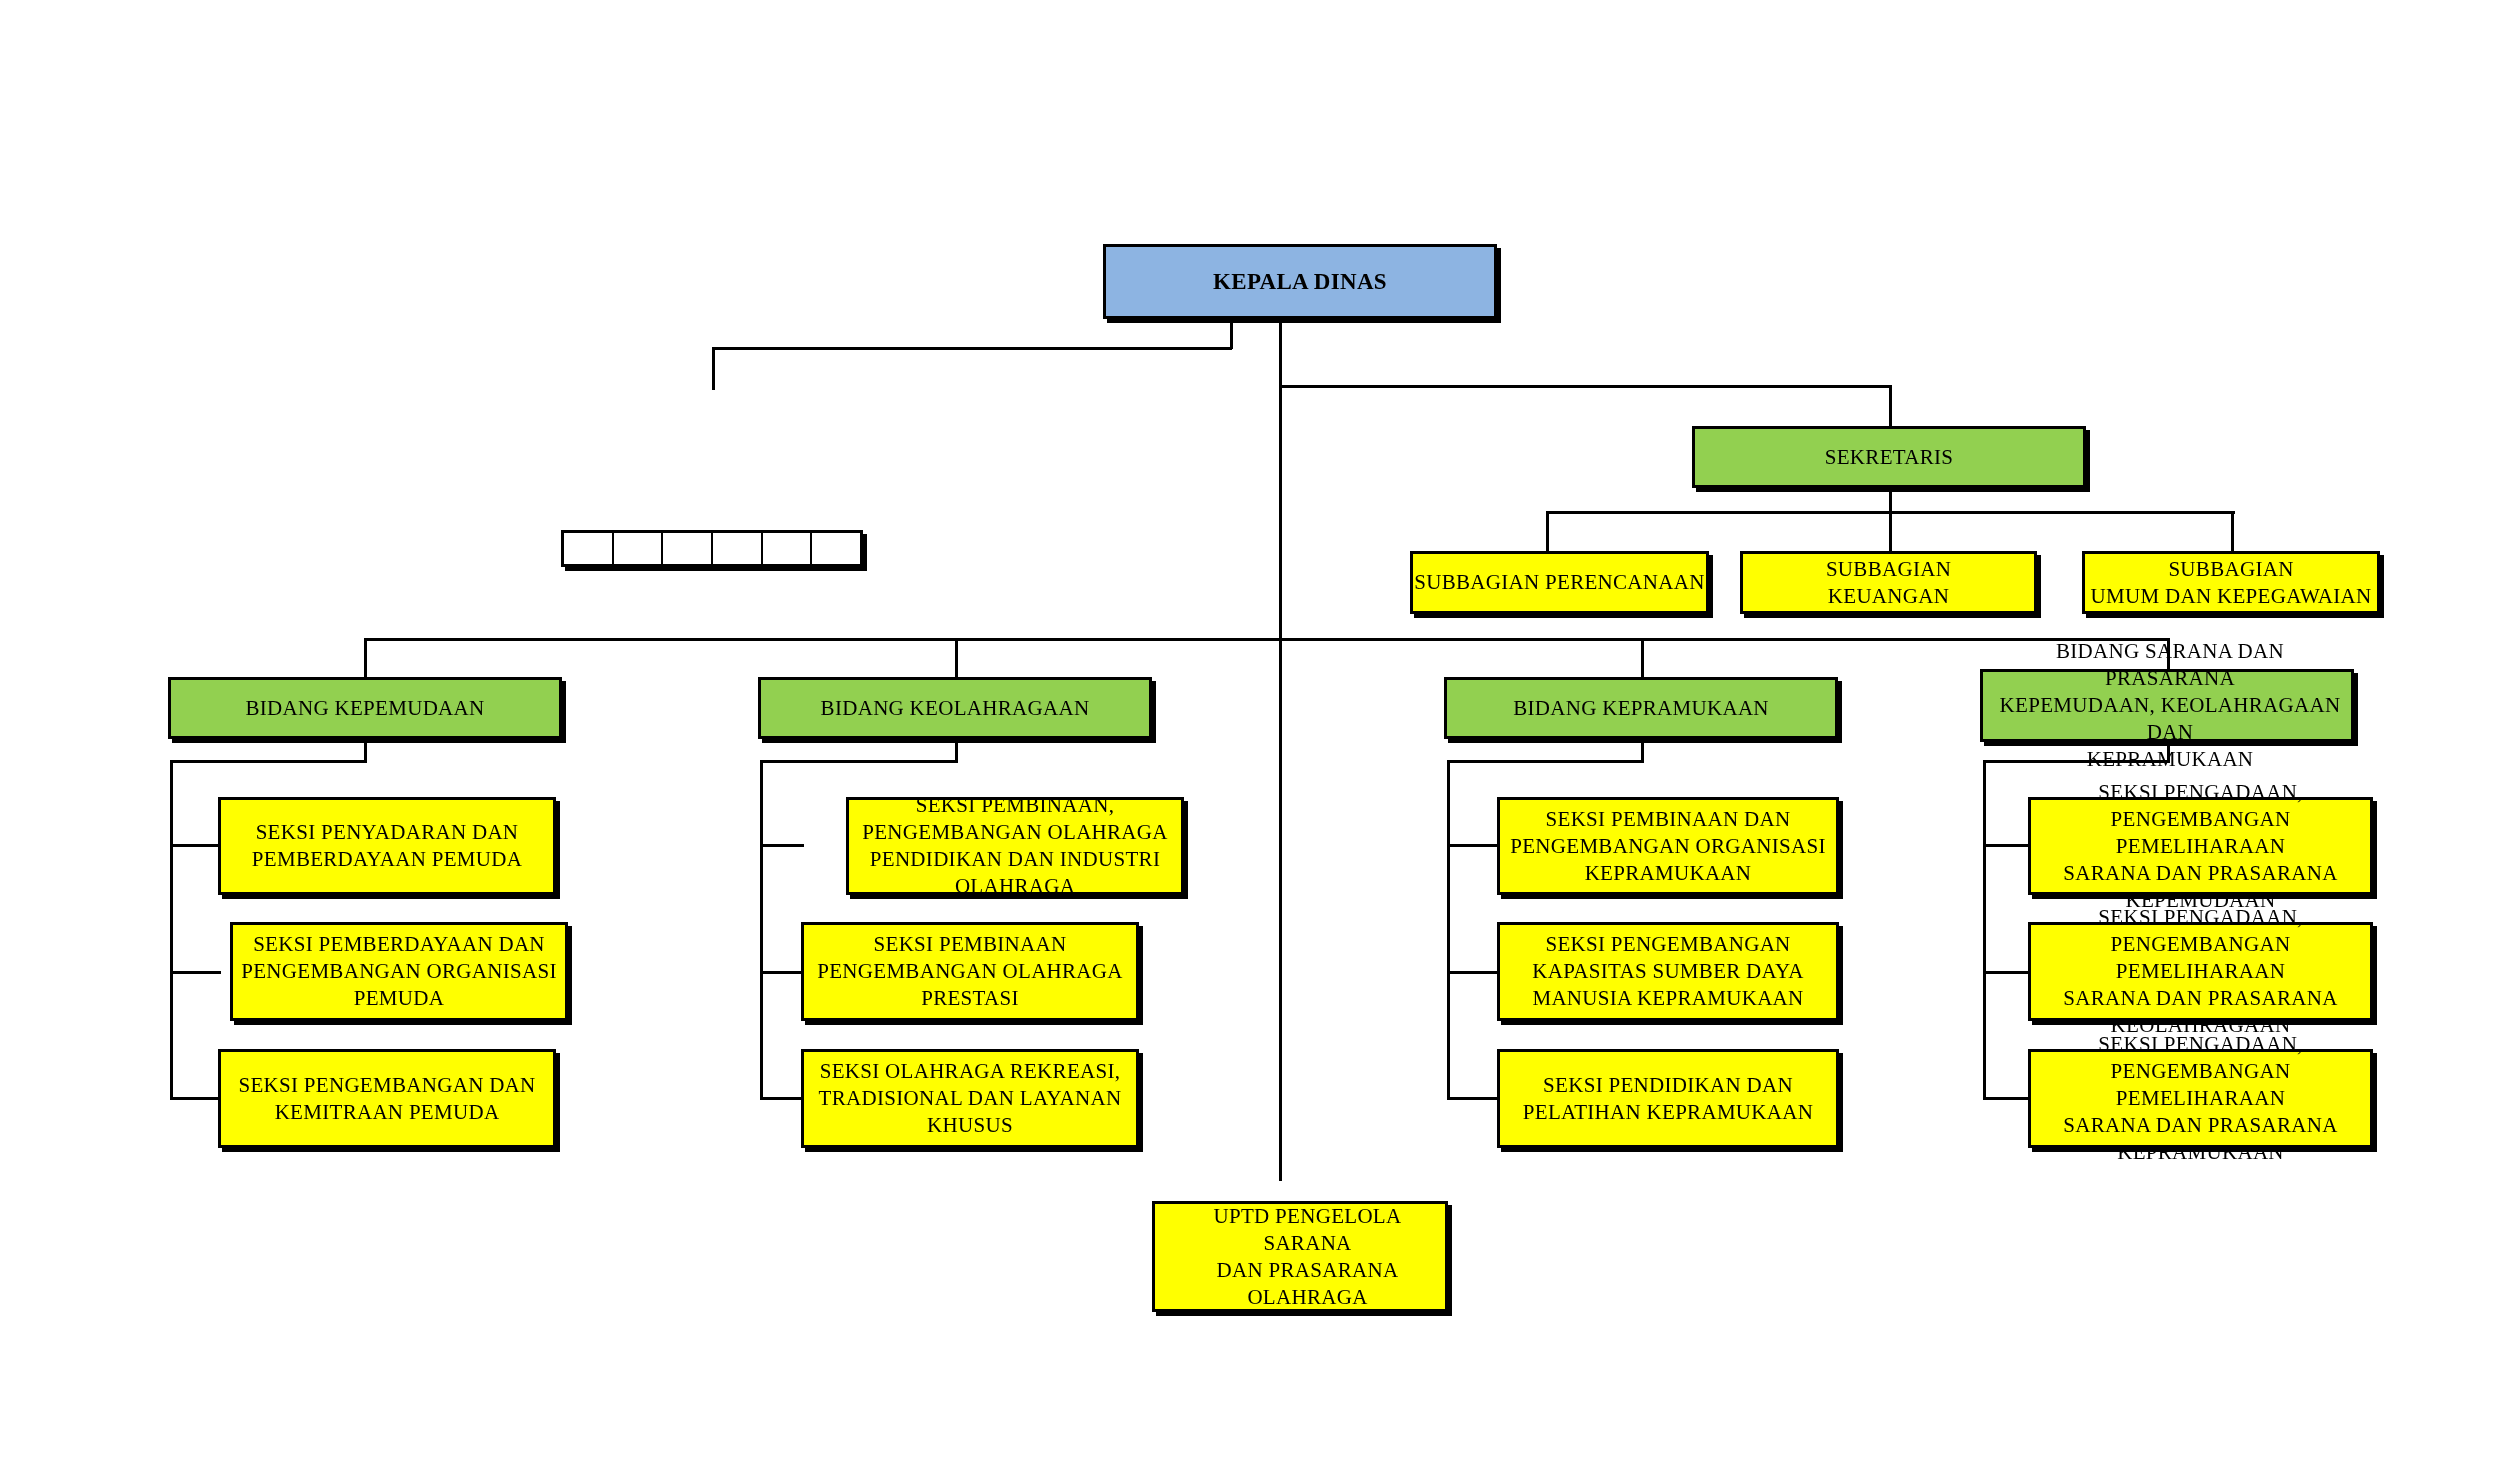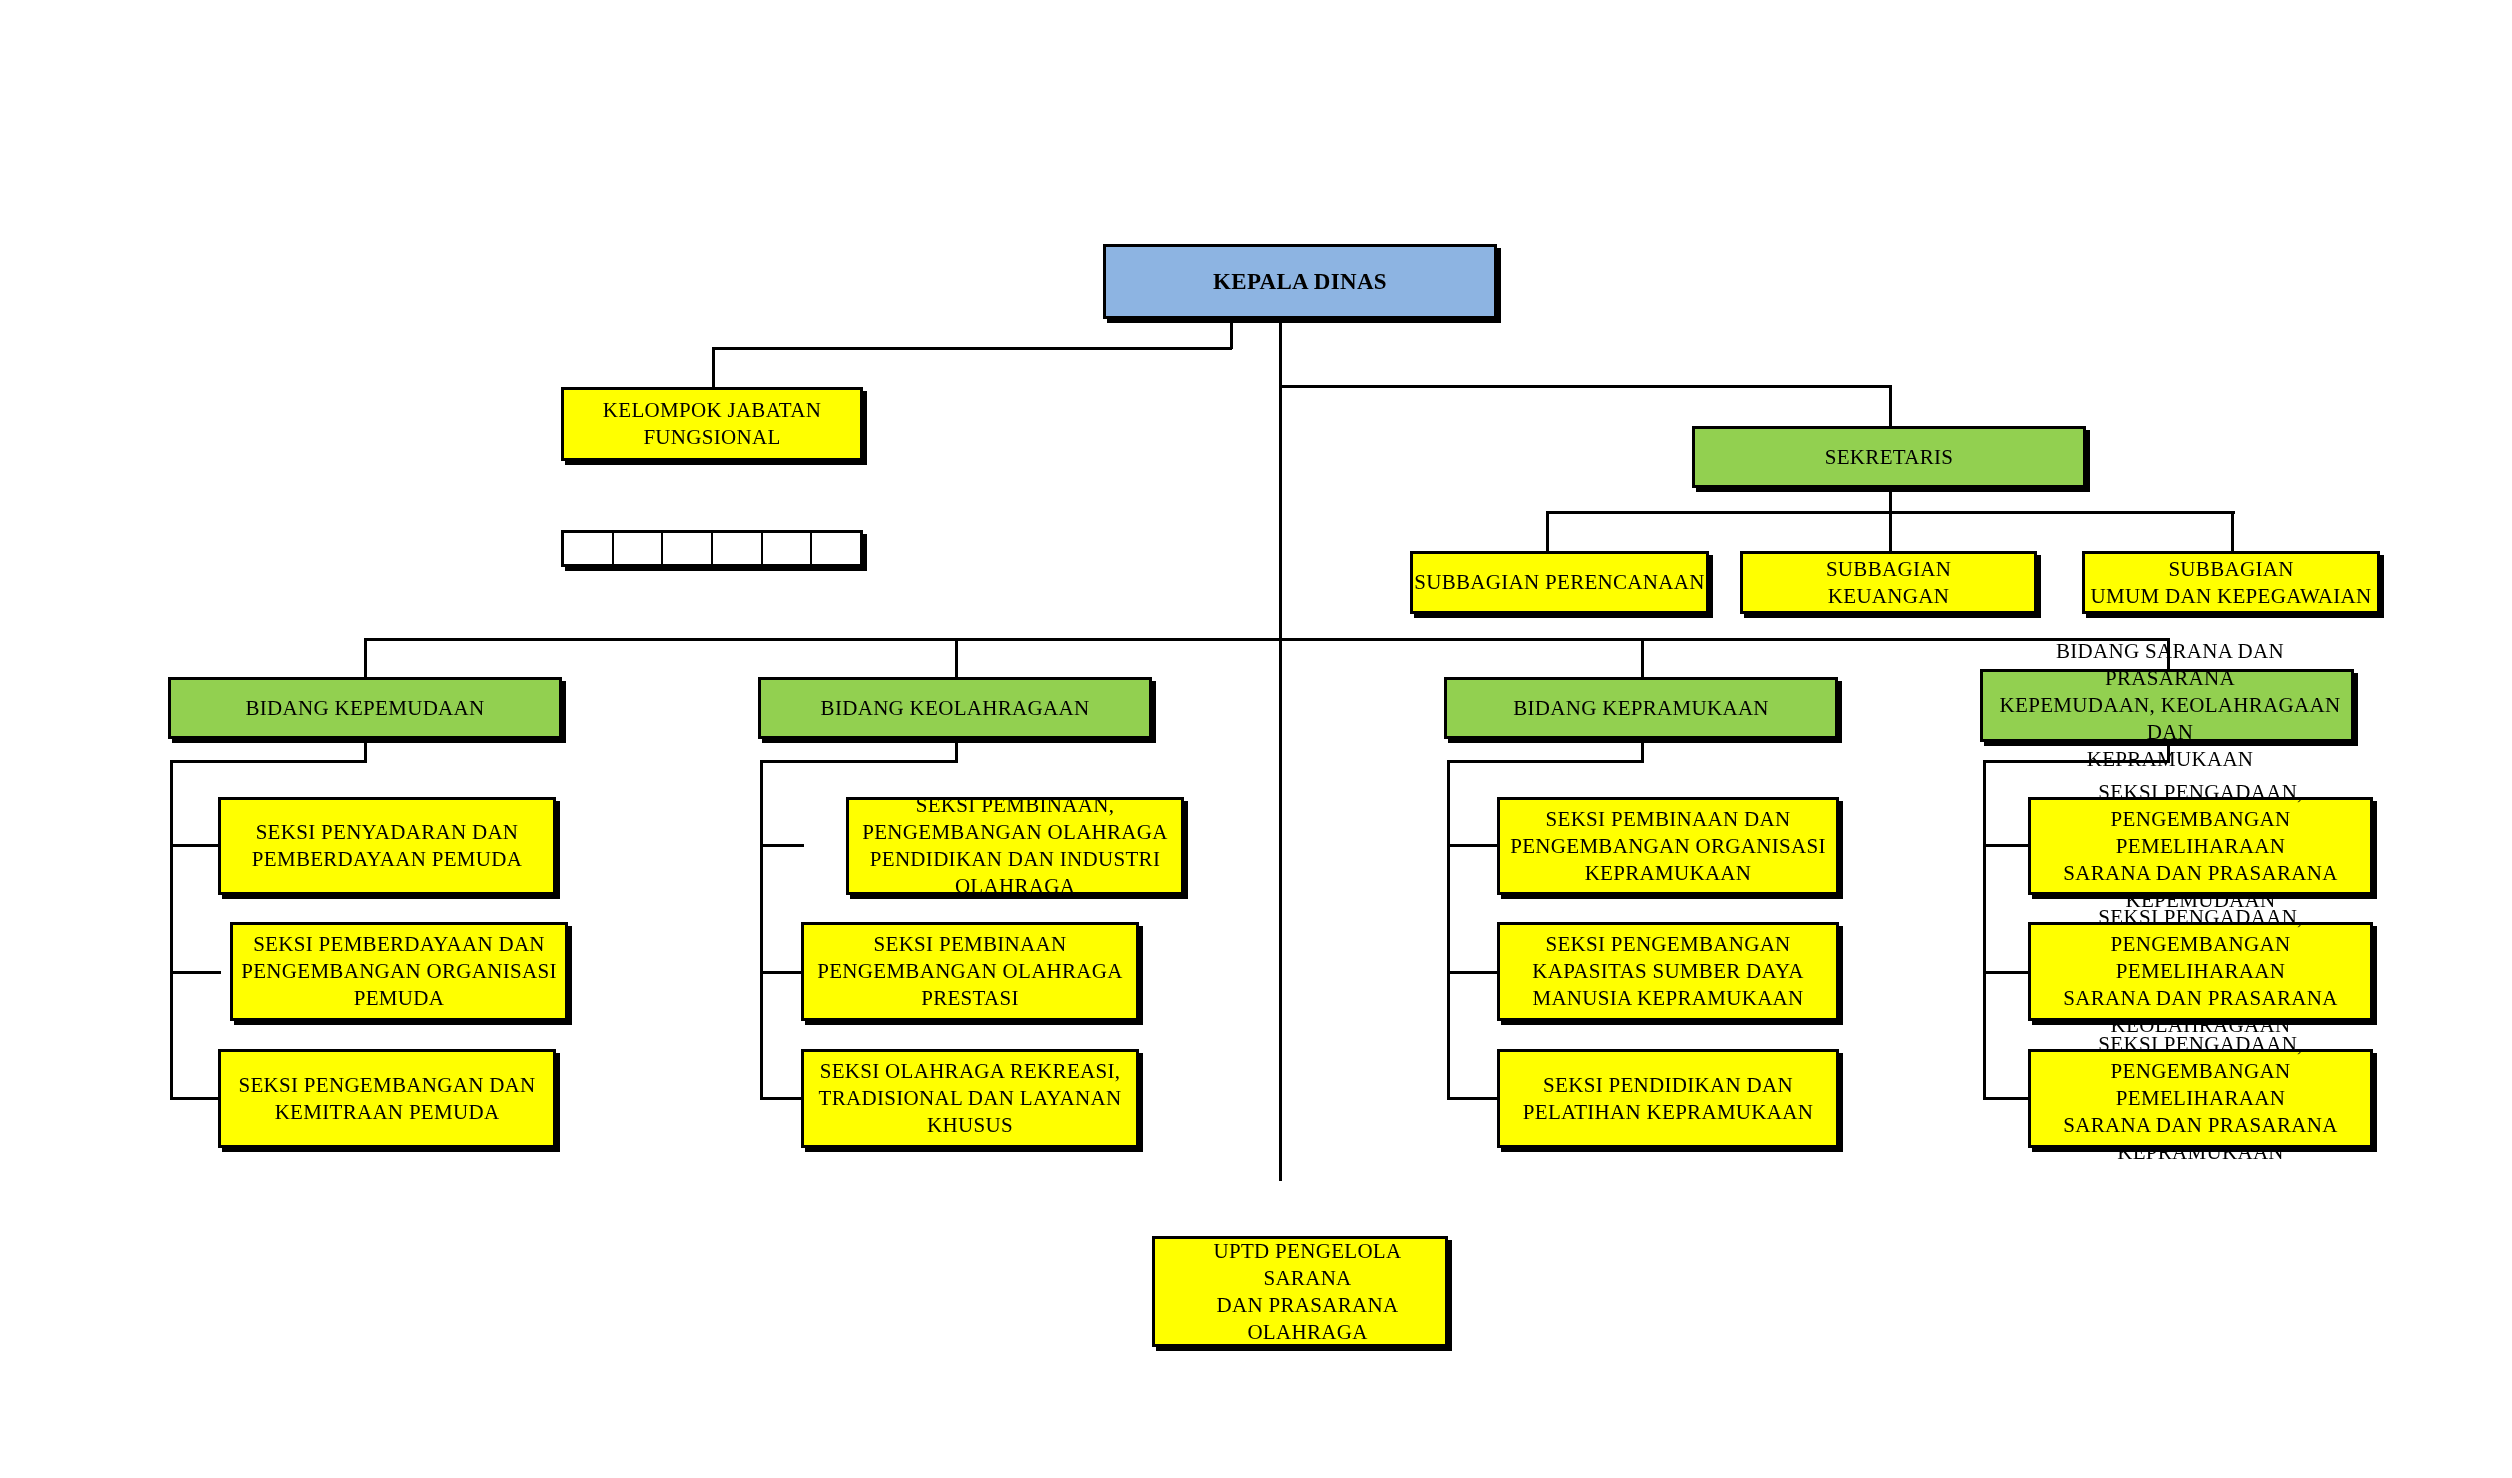--- a/index.html
+++ b/index.html
@@ -105,22 +105,20 @@
 
   <div class="line" style="left:2167px; top:742px; width:2.9px; height:21px;"></div>
   <div class="line" style="left:1983px; top:760px; width:187px; height:2.9px;"></div>
   <div class="line" style="left:1983px; top:760px; width:2.9px; height:340px;"></div>
   <div class="line" style="left:1983px; top:844px; width:48px; height:2.9px;"></div>
   <div class="line" style="left:1983px; top:971px; width:48px; height:2.9px;"></div>
   <div class="line" style="left:1983px; top:1097px; width:48px; height:2.9px;"></div>
 
   <div class="box blue title-size" style="left:1103px; top:244px; width:394px; height:75px;">KEPALA DINAS</div>
 
-  <div class="box yellow" style="left:561px; top:387px; width:302px; height:74px;">KELOMPOK JABATAN
-FUNGSIONAL</div>
   <div class="cells" style="left:561px; top:530px; width:302px; height:37px;">
     <div class="cell"></div>
     <div class="cell"></div>
     <div class="cell"></div>
     <div class="cell"></div>
     <div class="cell"></div>
     <div class="cell"></div>
   </div>
 
   <div class="box green" style="left:1692px; top:426px; width:394px; height:62px;">SEKRETARIS</div>
@@ -172,17 +170,17 @@
 KEPEMUDAAN</div>
   <div class="box yellow" style="left:2028px; top:922px; width:345px; height:99px;">SEKSI PENGADAAN,
 PENGEMBANGAN PEMELIHARAAN
 SARANA DAN PRASARANA
 KEOLAHRAGAAN</div>
   <div class="box yellow" style="left:2028px; top:1049px; width:345px; height:99px;">SEKSI PENGADAAN,
 PENGEMBANGAN PEMELIHARAAN
 SARANA DAN PRASARANA
 KEPRAMUKAAN</div>
 
-  <div class="box yellow" style="left:1152px; top:1236px; width:296px; height:111px;padding-left:15px;">UPTD PENGELOLA SARANA
+  <div class="box yellow" style="left:1152px; top:1201px; width:296px; height:111px;padding-left:15px;">UPTD PENGELOLA SARANA
 DAN PRASARANA OLAHRAGA</div>
 
 </div>
 
 
 </body></html>

